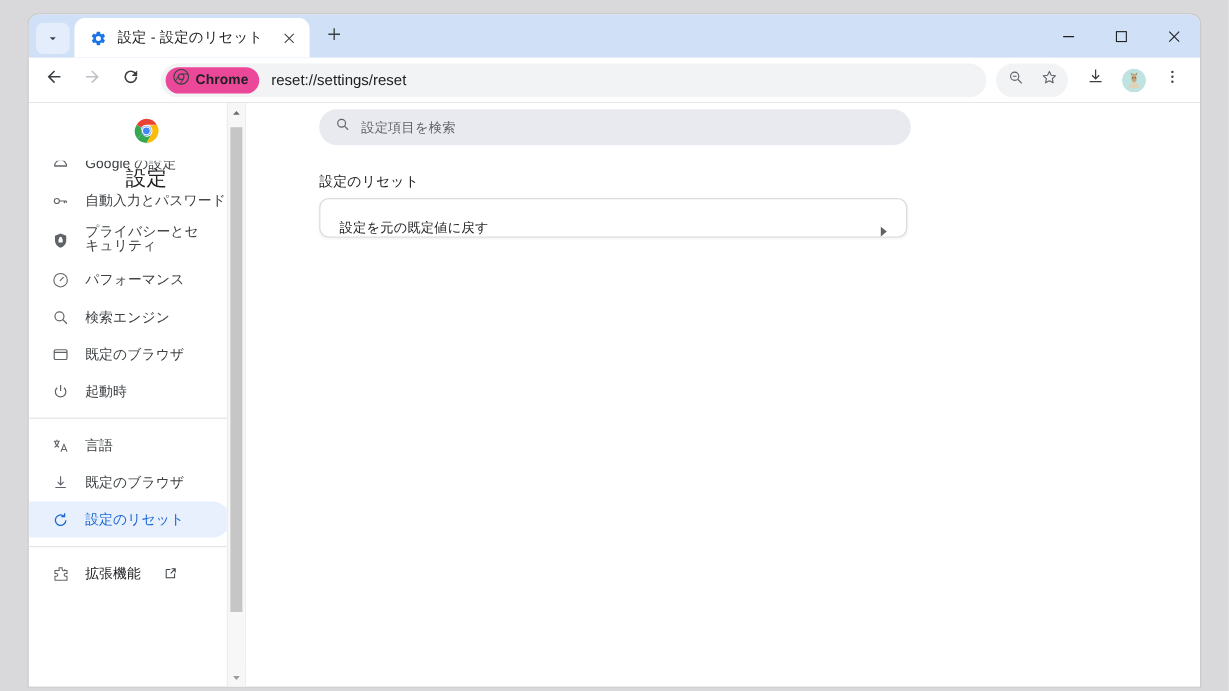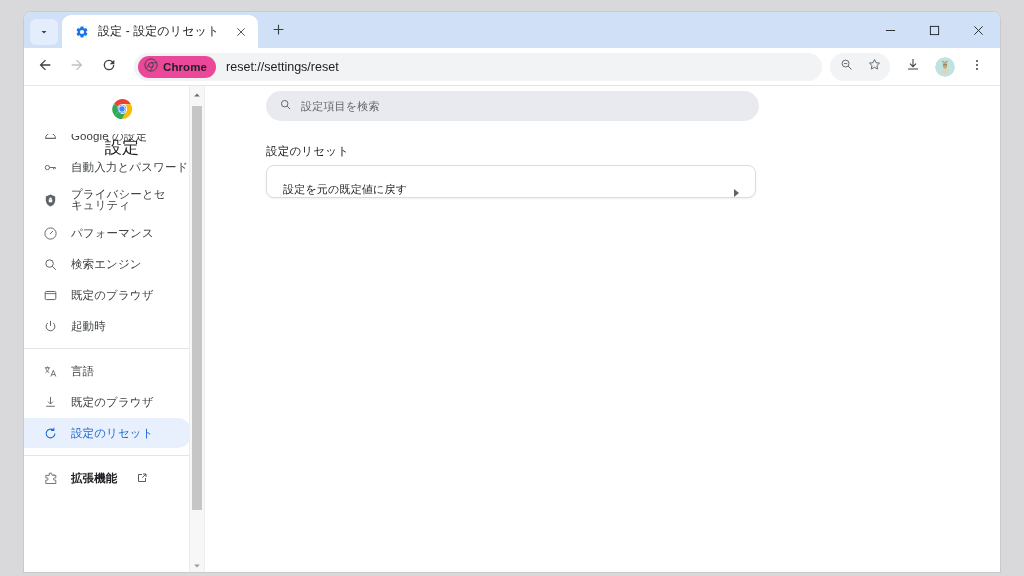--- a/index.html
+++ b/index.html
@@ -223,21 +223,21 @@
   .mitem .micon {
     width: 16px; height: 16px;
     flex: 0 0 16px;
     display: flex; align-items: center; justify-content: center;
   }
   .mitem.selected {
     background: #e8f0fe;
     color: #1967d2;
   }
   .mitem .ext-icon { margin-left: 6px; display:flex; align-items:center; }
-  .mitem.bold .mlabel { font-weight: bold; color:#202124; }
+  .mitem.bold .mlabel { font-weight: normal; color:#202124; }
 
   
   #sb-scroll {
     position: absolute;
     right: 0; top: 0;
     width: 15px;
     height: 100%;
     background: #f7f7f7;
     border-left: 1px solid #ededed;
   }

